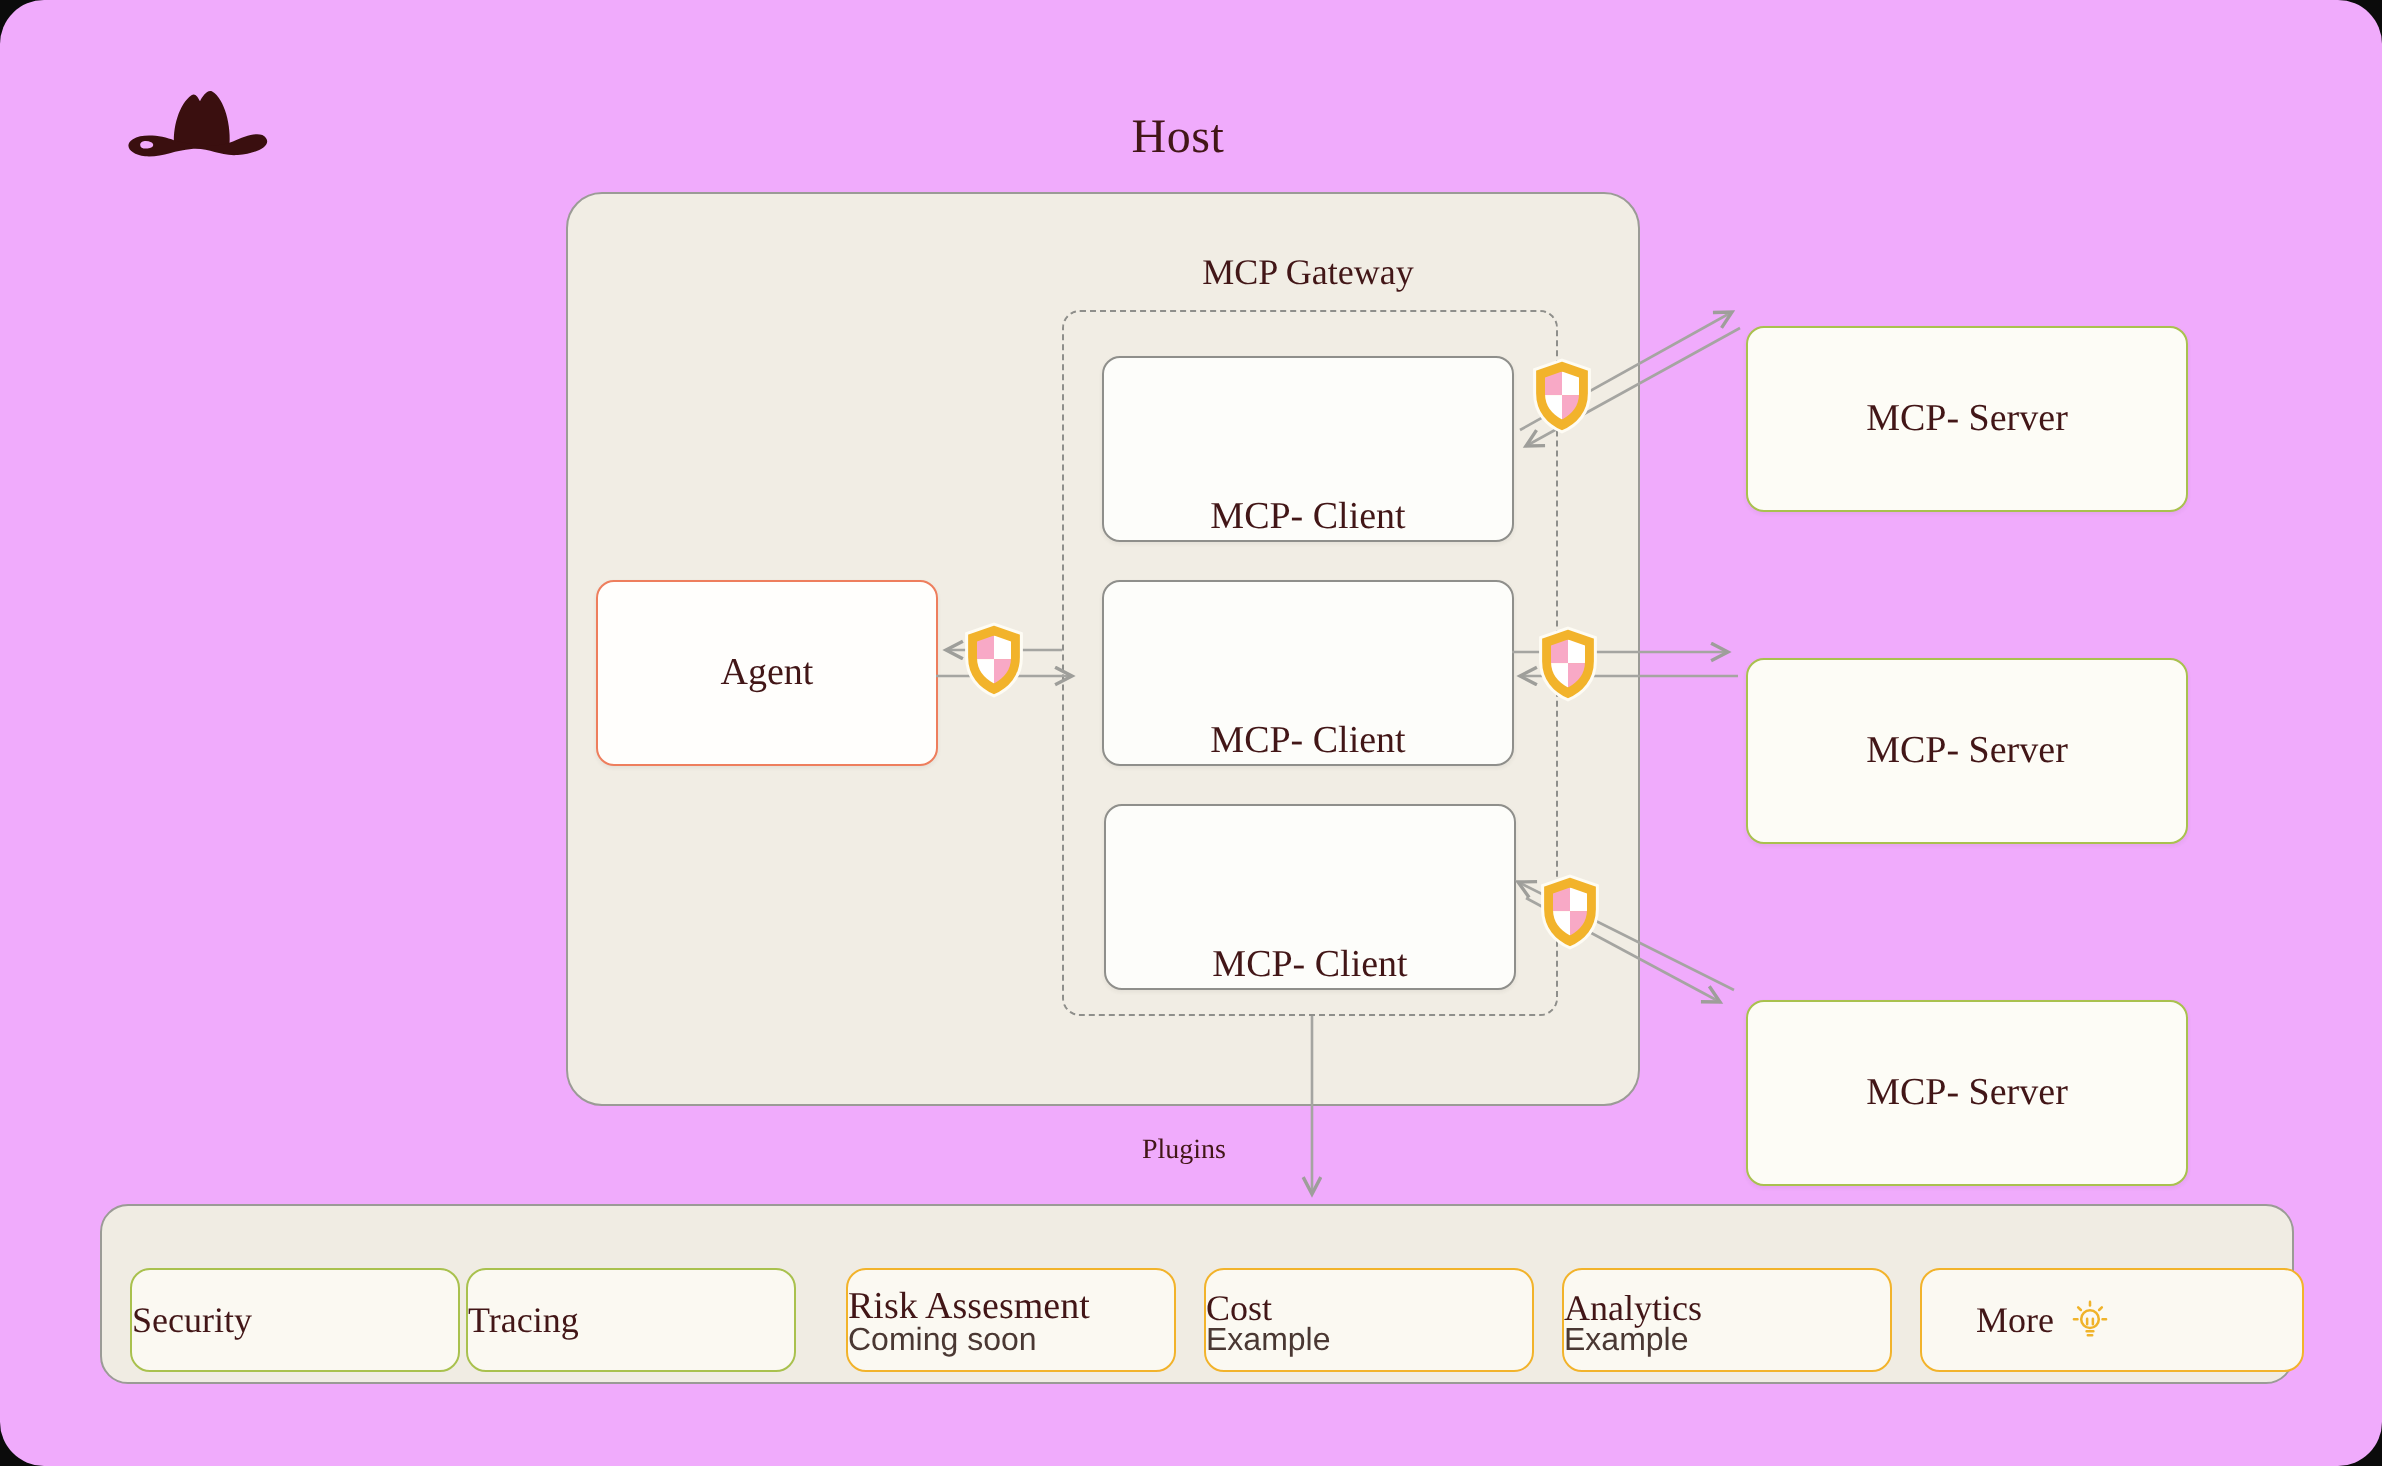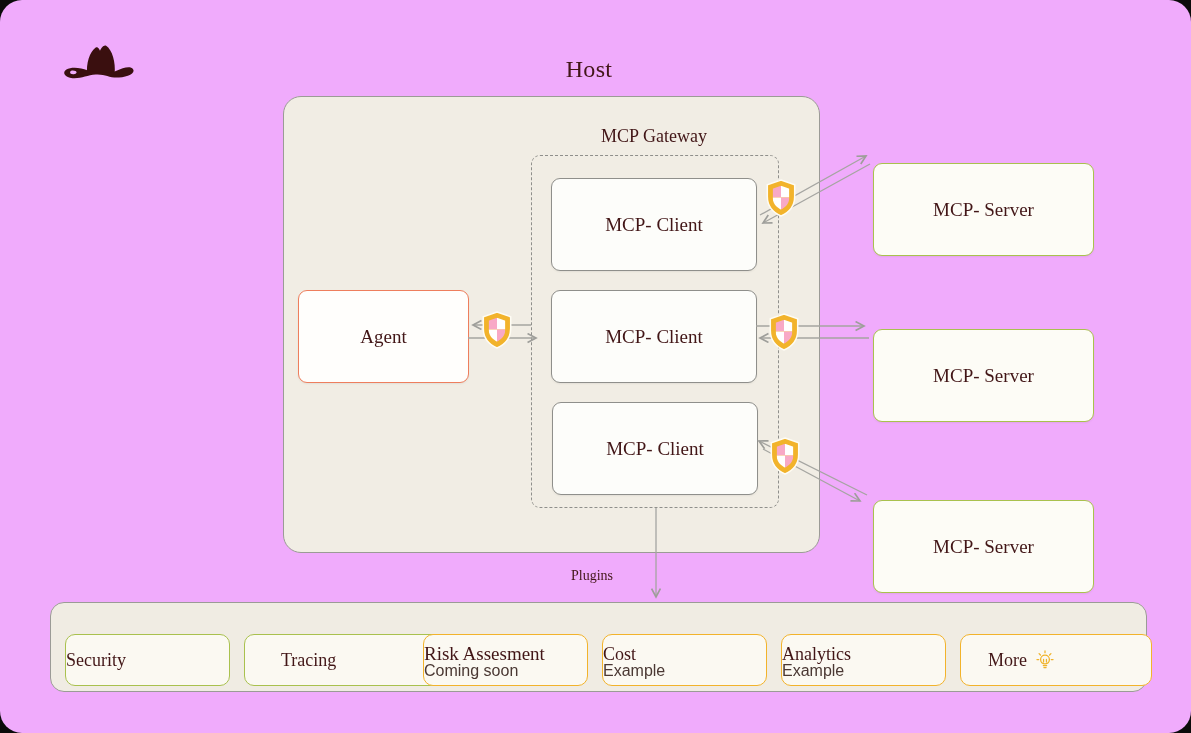--- a/index.html
+++ b/index.html
@@ -27,21 +27,21 @@
     background:#f1ede4; border:1.2px solid #9b9b96; border-radius:18px; }
   .dashed-box { left:531px; top:155px; width:246px; height:351px;
     border:1.5px dashed #8f8f8b; border-radius:9px; }
   .plugins-bar { left:50px; top:602px; width:1095px; height:88px;
     background:#f0ece3; border:1.2px solid #9b9b96; border-radius:14px; }
 
   
   .box { position:absolute; display:flex; align-items:center; justify-content:center;
     border-radius:9px; font-size:19px; box-shadow:0 1px 2px rgba(60,50,40,0.07); }
   .client { left:551px; width:204px; height:91px; background:#fdfdfa;
-    border:1.2px solid #8f8f8b; }
+    border:1.2px solid #8f8f8b;align-items:flex-end; }
   .client.c1 { top:178px; } .client.c2 { top:290px; } .client.c3 { top:402px; left:552px; }
   .agent  { left:298px; top:290px; width:169px; height:91px; background:#fffefc;
     border:1.3px solid #ee7e5d; }
   .server { left:873px; width:219px; height:91px; background:#fdfcf6;
     border:1.3px solid #a9c14e;margin-top:48px; }
   .server.s1 { top:115px; } .server.s2 { top:281px; } .server.s3 { top:452px; }
 
   
   .arrows { left:0; top:0; width:1191px; height:733px; pointer-events:none; }
 
@@ -49,21 +49,21 @@
   .shield { width:34px; height:40px; }
   .sh1 { left:480px; top:310px; } .sh2 { left:764px; top:178px; }
   .sh3 { left:767px; top:312px; } .sh4 { left:768px; top:436px; }
 
   
   .pbtn { position:absolute; top:622px; width:163px; height:50px;
     background:#fbf9f2; border-radius:10px; display:flex; flex-direction:column;
     justify-content:center; gap:1px;margin-top:12px; }
   .pbtn.green { border:1.3px solid #a9c14e; }
   .pbtn.gold  { border:1.3px solid #f2b32b; }
-  .p1 { left:65px; } .p2 { left:244px;padding-left:36px; } .p3 { left:423px; }
+  .p1 { left:65px; } .p2 { left:233px; } .p3 { left:423px; }
   .p4 { left:602px; } .p5 { left:781px; } .p6 { left:960px;padding-left:27px; }
   .pbtn .main { font-size:18px; line-height:20px; display:flex; align-items:center; gap:7px; }
   .p3 .main { font-size:19px; }
   .pbtn .sub { font-family:"Liberation Sans","DejaVu Sans",sans-serif;
     font-size:16px; line-height:12px; color:#4a3833; }
   .bulb { width:22px; height:22px; }
 </style>
 </head>
 <body>
 

